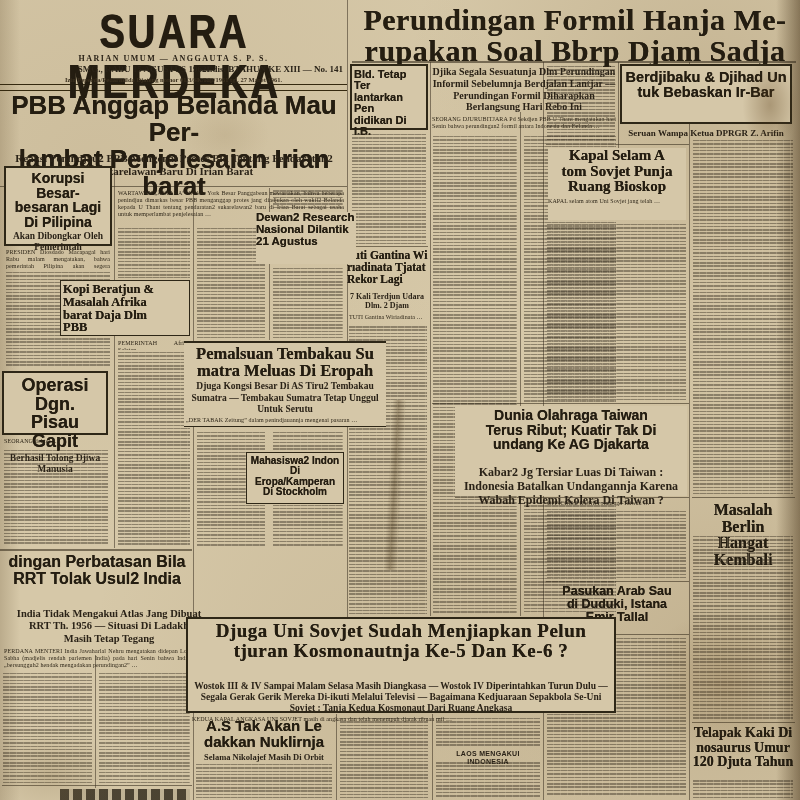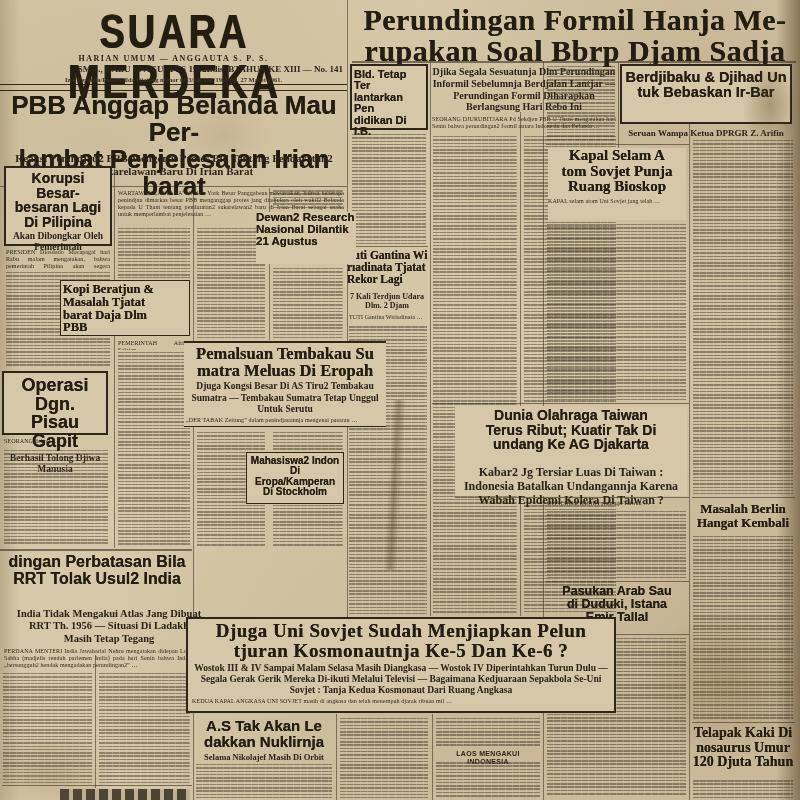--- a/index.html
+++ b/index.html
@@ -96,21 +96,21 @@
     </div>
     <div class="serif sub ctr" style="font-size:9.5px;margin-top:2px">Berhasil Tolong Djiwa Manusia</div>
   </div>
   <div class="abs lead" style="left:4px;top:438px;width:104px;height:10px">SEORANG dokter …</div>
   <div class="abs tx" style="left:4px;top:450px;width:104px;height:96px"></div>
 
   <div class="abs tx" style="left:118px;top:228px;width:72px;height:50px"></div>
   <div class="abs box1" style="left:60px;top:280px;width:130px;height:56px;padding:2px;z-index:2">
     <div class="serif hl" style="font-size:12.5px;line-height:1.02">
       <span style="display:block">Kopi Beratjun &amp;</span>
-      <span style="display:block">Masalah Tjatat</span>
+      <span style="display:block">Masalah Afrika</span>
       <span style="display:block">barat Daja Dlm</span>
       <span style="display:block">PBB</span>
     </div>
   </div>
   <div class="abs lead" style="left:118px;top:340px;width:72px;height:10px">PEMERINTAH Afrika Selatan …</div>
   <div class="abs tx" style="left:118px;top:352px;width:72px;height:194px"></div>
 
   <div class="abs tx" style="left:197px;top:228px;width:68px;height:110px"></div>
   <div class="abs tx" style="left:273px;top:190px;width:70px;height:18px"></div>
   <div class="abs" style="left:256px;top:212px;width:100px;height:52px;background:#d5c7a8;z-index:2">
@@ -213,37 +213,37 @@
     <span style="display:block">di Duduki, Istana</span>
     <span style="display:block">Emir Tallal</span>
   </div>
   <div class="abs tx" style="left:547px;top:638px;width:139px;height:158px"></div>
 
   <div class="abs" style="left:186px;top:617px;width:430px;height:96px;background:#d5c7a8;border:2px solid #2e2717;z-index:3;box-sizing:border-box;padding:2px 4px">
     <div class="serif hl ctr" style="font-size:19px;letter-spacing:.5px">
       <span style="display:block">Djuga Uni Sovjet Sudah Menjiapkan Pelun</span>
       <span style="display:block">tjuran Kosmonautnja Ke-5 Dan Ke-6 ?</span>
     </div>
-    <div class="serif sub ctr" style="font-size:9.5px;margin-top:2px">Wostok III &amp; IV Sampai Malam Selasa Masih Diangkasa — Wostok IV Diperintahkan Turun Dulu — Segala Gerak Gerik Mereka Di-ikuti Melalui Televisi — Bagaimana Kedjuaraan Sepakbola Se-Uni Sovjet : Tanja Kedua Kosmonaut Dari Ruang Angkasa</div>
+    <div class="serif sub ctr" style="font-size:9.5px;margin-top:20px">Wostok III &amp; IV Sampai Malam Selasa Masih Diangkasa — Wostok IV Diperintahkan Turun Dulu — Segala Gerak Gerik Mereka Di-ikuti Melalui Televisi — Bagaimana Kedjuaraan Sepakbola Se-Uni Sovjet : Tanja Kedua Kosmonaut Dari Ruang Angkasa</div>
     <div class="lead" style="margin-top:2px;height:8px">KEDUA KAPAL ANGKASA UNI SOVJET masih di angkasa dan telah menempuh djarak ribuan mil …</div>
   </div>
 
   <div class="abs sans hl ctr" style="left:194px;top:718px;width:140px;font-size:15px">
     <span style="display:block">A.S Tak Akan Le</span>
     <span style="display:block">dakkan Nuklirnja</span>
   </div>
   <div class="abs serif sub ctr" style="left:194px;top:752px;width:140px;font-size:8.5px">Selama Nikolajef Masih Di Orbit</div>
   <div class="abs tx" style="left:196px;top:764px;width:136px;height:34px"></div>
   <div class="abs tx" style="left:340px;top:718px;width:88px;height:80px"></div>
   <div class="abs tx" style="left:436px;top:718px;width:104px;height:28px"></div>
   <div class="abs sans sub ctr" style="left:436px;top:750px;width:104px;font-size:7px;letter-spacing:.3px">LAOS MENGAKUI INDONESIA</div>
   <div class="abs tx" style="left:436px;top:762px;width:104px;height:36px"></div>
 
   <div class="abs tx" style="left:693px;top:140px;width:100px;height:354px"></div>
-  <div class="abs serif hl ctr" style="left:692px;top:502px;width:102px;font-size:13px">
+  <div class="abs serif hl ctr" style="left:692px;top:502px;width:102px;font-size:16px">
     <span style="display:block">Masalah Berlin</span>
     <span style="display:block">Hangat Kembali</span>
   </div>
   <div class="abs tx" style="left:693px;top:536px;width:100px;height:184px"></div>
   <div class="abs serif hl ctr" style="left:692px;top:726px;width:102px;font-size:14px">
     <span style="display:block">Telapak Kaki Di</span>
     <span style="display:block">nosaurus Umur</span>
     <span style="display:block">120 Djuta Tahun</span>
   </div>
   <div class="abs tx" style="left:693px;top:780px;width:100px;height:18px"></div>

